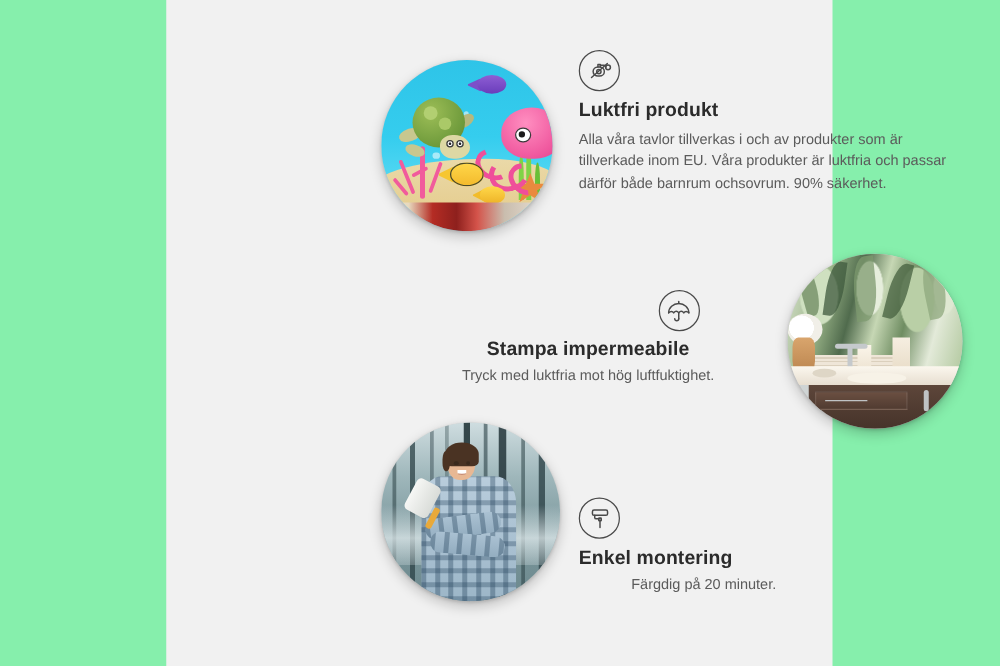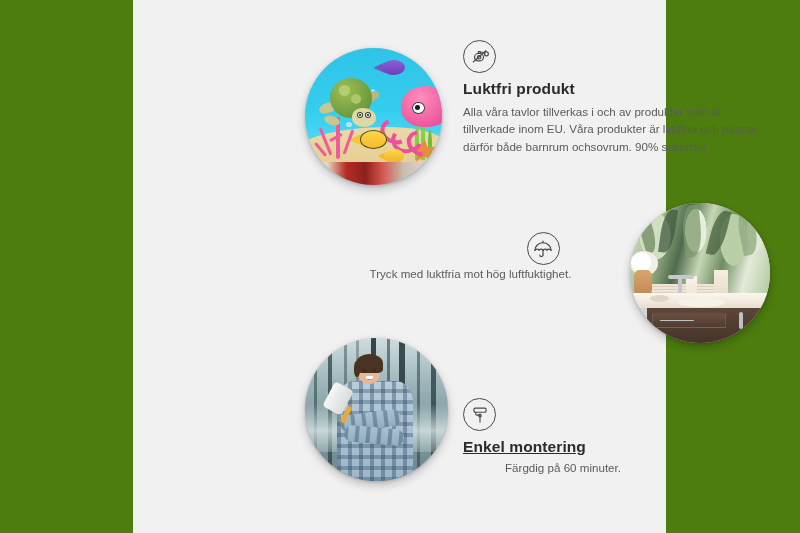--- a/index.html
+++ b/index.html
@@ -9,21 +9,21 @@
     height: 533px;
     background: #ffffff;
     font-family: "Liberation Sans", sans-serif;
     overflow: hidden;
   }
 
   #stage {
     position: relative;
     width: 800px;
     height: 533px;
-    background: #4d7c0f;
+    background: #86efac;
   }
 
   
   .panel {
     position: absolute;
     left: 133px;
     top: 0px;
     width: 533px;
     height: 533px;
     background: #f1f1f1;
@@ -314,21 +314,21 @@
   #feature-odour .icon-circle { margin-bottom: 7px; }
   #feature-odour .f-title { margin-bottom: 5px; }
 
   
   #feature-waterproof { left: 205px; top: 232px; width: 265px; text-align: center; }
   #feature-waterproof .icon-row { display:flex; justify-content:center; padding-left:145px; }
   #feature-waterproof .f-title { margin-top: 6px; margin-bottom: 3px; }
 
   
   #feature-mounting { left: 330px; top: 398px; width: 260px; text-align: left; }
-  #feature-mounting .f-title { margin-top: 7px; margin-bottom: 3px; text-decoration: underline; }
+  #feature-mounting .f-title { margin-top: 7px; margin-bottom: 3px; }
   #feature-mounting .f-body { text-align: center; width: 200px; }
 </style>
 </head>
 <body>
 
 <div id="stage">
 
   <div class="panel">
 
     <div class="bubble" id="bubble-sea">
@@ -442,20 +442,21 @@
         <div class="icon-circle">
           <svg width="22" height="22" viewBox="0 0 24 24" fill="none" stroke="#4a4a4a" stroke-width="1.3" stroke-linecap="round" stroke-linejoin="round">
             <path d="M3.2 13.4c0-4.6 3.9-8.2 8.8-8.2s8.8 3.6 8.8 8.2"></path>
             <path d="M3.2 13.4c1.5-1.7 3.4-1.7 4.4 0 1.3-1.8 3.1-1.8 4.4 0 1.3-1.8 3.1-1.8 4.4 0 1-1.7 2.9-1.7 4.4 0"></path>
             <line x1="12" y1="13.4" x2="12" y2="18.6"></line>
             <path d="M12 18.6c0 1-.8 1.7-1.8 1.7S8.5 19.6 8.5 18.6"></path>
             <line x1="12" y1="5.2" x2="12" y2="3.4"></line>
           </svg>
         </div>
       </div>
+      <div class="f-title">Stampa impermeabile</div>
       <div class="f-body">Tryck med luktfria mot hög luftfuktighet.</div>
     </div>
 
     <div class="bubble" id="bubble-forest">
       <div class="forest-bg"></div>
       <div class="tree tt1"></div>
       <div class="tree tt2"></div>
       <div class="tree tt9"></div>
       <div class="tree tt3"></div>
       <div class="tree tt4"></div>
@@ -482,17 +483,17 @@
     <div class="feature" id="feature-mounting">
       <div class="icon-circle">
         <svg width="22" height="22" viewBox="0 0 24 24" fill="none" stroke="#4a4a4a" stroke-width="1.3" stroke-linecap="round" stroke-linejoin="round">
           <rect x="5.4" y="4.4" width="13.2" height="4.6" rx="1.4"></rect>
           <path d="M7.4 9v1.8c0 .7.6 1.3 1.3 1.3h3.6"></path>
           <rect x="10.9" y="11.4" width="2.2" height="2.4" rx=".5"></rect>
           <line x1="12" y1="13.8" x2="12" y2="19.6"></line>
         </svg>
       </div>
       <div class="f-title">Enkel montering</div>
-      <div class="f-body">Färgdig på 60 minuter.</div>
+      <div class="f-body">Färgdig på 20 minuter.</div>
     </div>
 
   </div>
 </div>
 
 </body></html>

